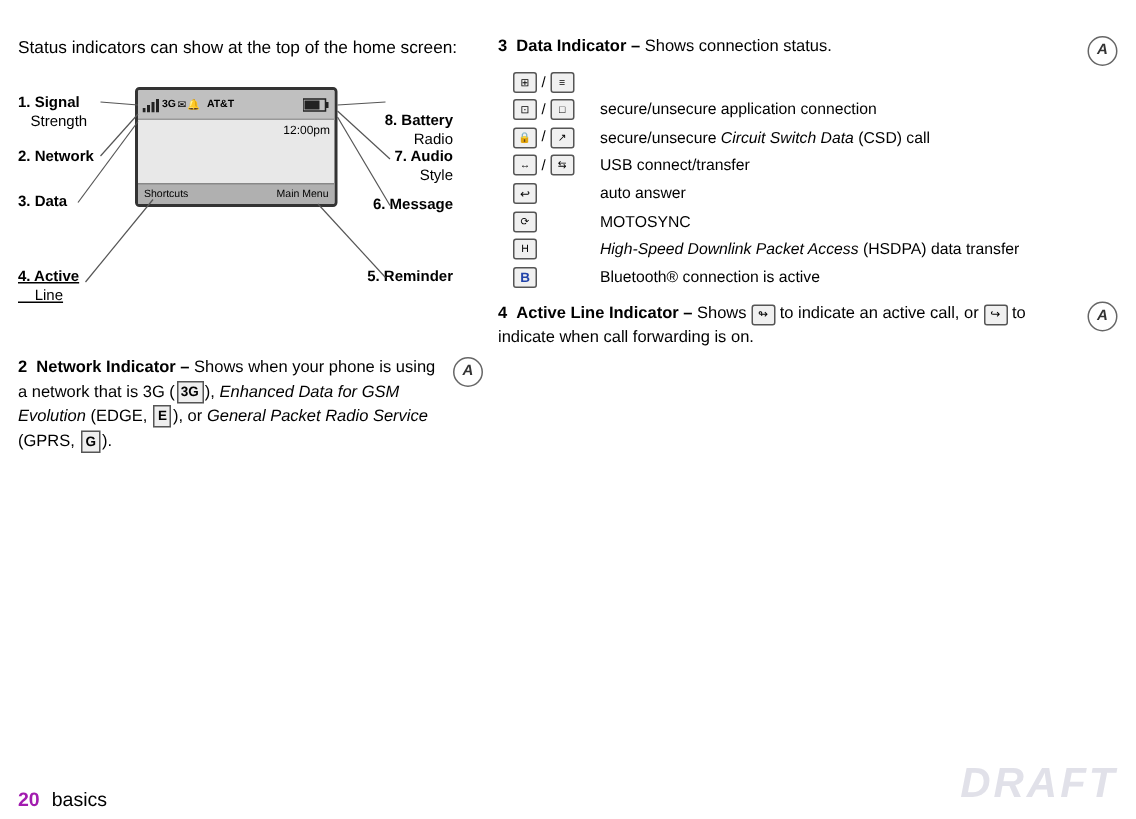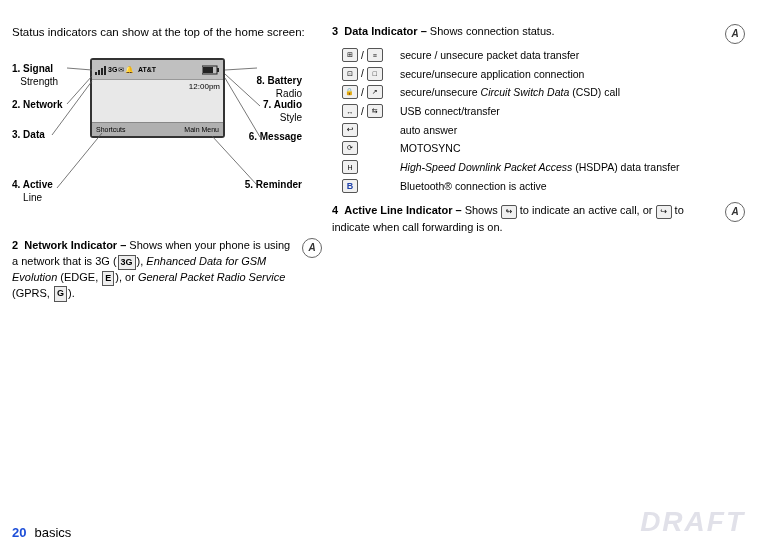--- a/index.html
+++ b/index.html
@@ -27,21 +27,21 @@
       flex-shrink: 0;
     }
 
     .right-column {
       flex: 1;
     }
 
     .page-number {
       font-size: 13px;
       font-weight: bold;
-      color: #1d4ed8;
+      color: #a21caf;
       text-align: right;
     }
 
     .section-label {
       font-size: 13px;
       color: #000;
     }
 
     
     .intro-text {
@@ -114,21 +114,21 @@
       justify-content: space-between;
       padding: 0 4px;
       font-size: 7px;
       border-top: 1px solid #888;
     }
 
     
     .callout-left-1 { position: absolute; left: 0; top: 14px; font-size: 10px; line-height: 1.3; }
     .callout-left-2 { position: absolute; left: 0; top: 50px; font-size: 10px; line-height: 1.3; }
     .callout-left-3 { position: absolute; left: 0; top: 80px; font-size: 10px; line-height: 1.3; }
-    .callout-left-4 { position: absolute; left: 0; top: 130px; font-size: 10px; line-height: 1.3; }
+    .callout-left-4 { position: absolute; left: 0; top: 130px; font-size: 10px; line-height: 1.3; text-decoration: underline; }
     .callout-right-8 { position: absolute; right: 0; top: 26px; font-size: 10px; line-height: 1.3; text-align: right; }
     .callout-right-7 { position: absolute; right: 0; top: 50px; font-size: 10px; line-height: 1.3; text-align: right; }
     .callout-right-6 { position: absolute; right: 0; top: 82px; font-size: 10px; line-height: 1.3; text-align: right; }
     .callout-right-5 { position: absolute; right: 0; top: 130px; font-size: 10px; line-height: 1.3; text-align: right; }
 
     .callout-number { font-weight: bold; }
 
     
     .callout-lines {
       position: absolute;
@@ -360,21 +360,20 @@
       </div>
 
       <div class="data-table">
 
         <div class="data-row">
           <div class="data-icon-cell">
             <div class="icon-box" style="font-size:7px;">⊞</div>
             <span class="slash">/</span>
             <div class="icon-box" style="font-size:7px;">≡</div>
           </div>
-          <div class="data-desc">secure / unsecure packet data transfer</div>
         </div>
 
         <div class="data-row">
           <div class="data-icon-cell">
             <div class="icon-box" style="font-size:7px;">⊡</div>
             <span class="slash">/</span>
             <div class="icon-box" style="font-size:7px;">□</div>
           </div>
           <div class="data-desc">secure/unsecure application connection</div>
         </div>

